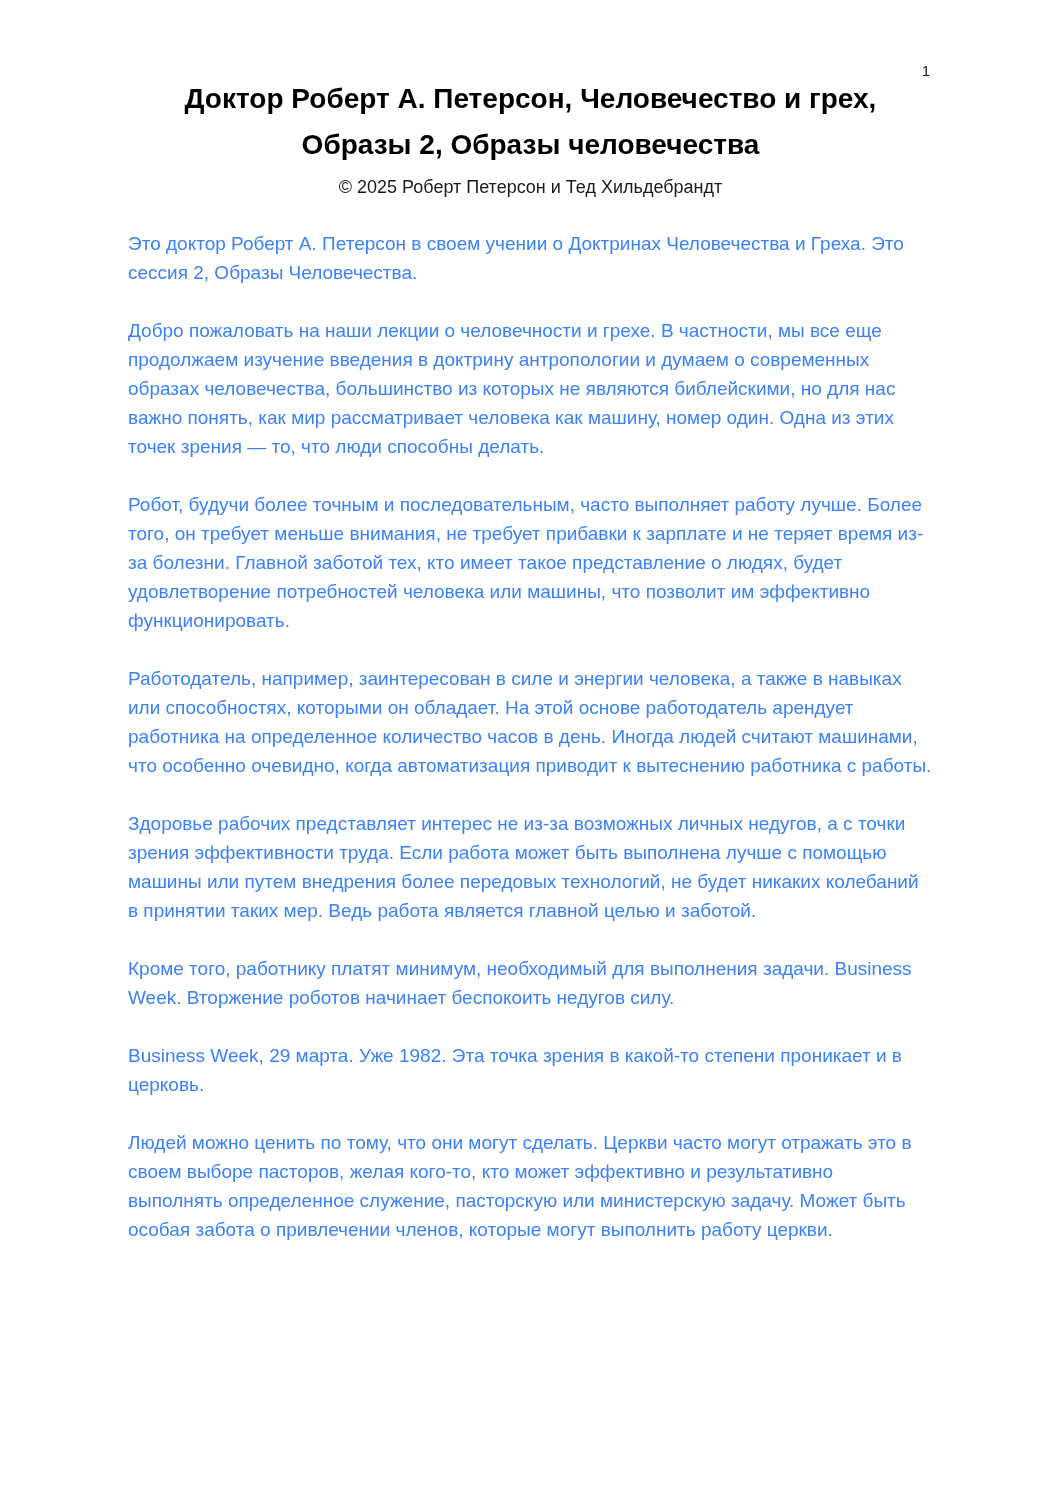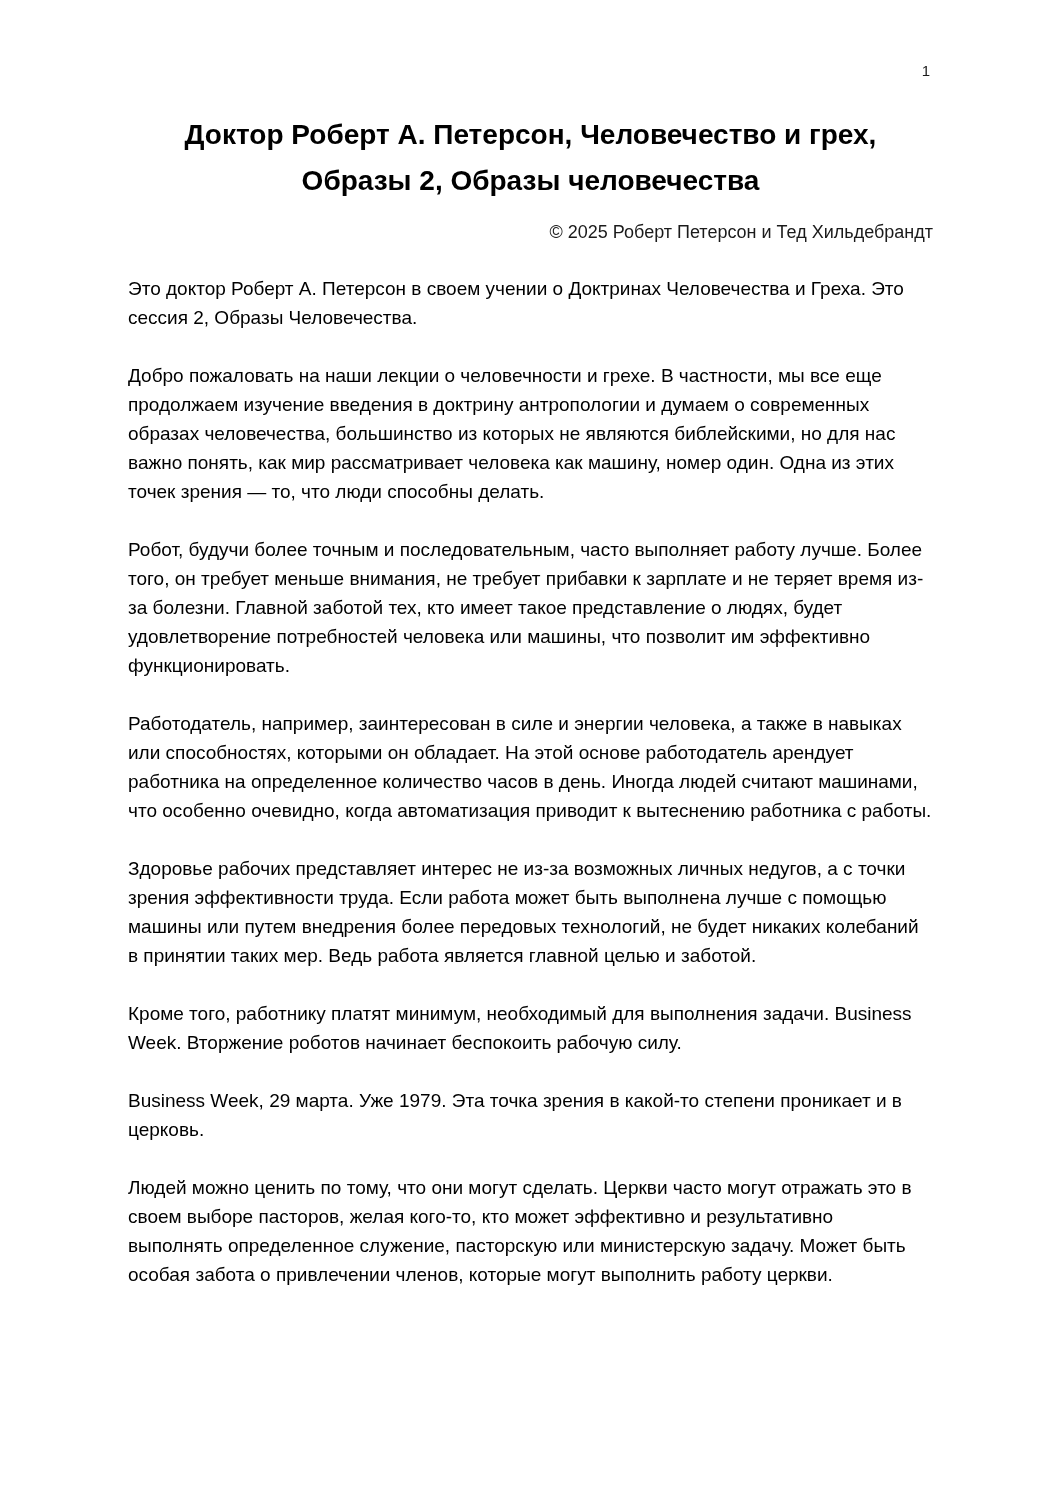--- a/index.html
+++ b/index.html
@@ -19,47 +19,47 @@
     overflow: hidden;
   }
   .page-number {
     position: absolute;
     top: 62px;
     right: 128px;
     font-size: 15px;
     color: #1a1a1a;
   }
   .content {
-    padding: 112px 125px 0 128px;
+    padding: 76px 125px 0 128px;
     box-sizing: border-box;
   }
   .title {
     margin: 0;
     font-size: 28px;
     font-weight: bold;
     text-align: center;
     line-height: 46px;
     color: #000000;
   }
   .copyright {
-    margin-top: 15px;
-    text-align: right;
+    margin-top: 6px;
+    text-align: center;
     font-size: 18px;
     line-height: 26px;
     color: #1a1a1a;
   }
   .body-text {
     margin-top: 20px;
   }
   .body-text p {
     margin: 29px 0;
     font-size: 19px;
     line-height: 29px;
     text-align: left;
-    color: #000000;
+    color: #3b82f6;
   }
 </style>
 </head>
 <body>
 
 <div class="page">
   <div class="page-number">1</div>
 
   <div class="content">
     <h1 class="title">
@@ -68,18 +68,18 @@
     </h1>
 
     <div class="copyright">© 2025 Роберт Петерсон и Тед Хильдебрандт</div>
 
     <div class="body-text">
       <p>Это доктор Роберт А. Петерсон в своем учении о Доктринах Человечества и Греха. Это сессия 2, Образы Человечества.</p>
       <p>Добро пожаловать на наши лекции о человечности и грехе. В частности, мы все еще продолжаем изучение введения в доктрину антропологии и думаем о современных образах человечества, большинство из которых не являются библейскими, но для нас важно понять, как мир рассматривает человека как машину, номер один. Одна из этих точек зрения — то, что люди способны делать.</p>
       <p>Робот, будучи более точным и последовательным, часто выполняет работу лучше. Более того, он требует меньше внимания, не требует прибавки к зарплате и не теряет время из-за болезни. Главной заботой тех, кто имеет такое представление о людях, будет удовлетворение потребностей человека или машины, что позволит им эффективно функционировать.</p>
       <p>Работодатель, например, заинтересован в силе и энергии человека, а также в навыках или способностях, которыми он обладает. На этой основе работодатель арендует работника на определенное количество часов в день. Иногда людей считают машинами, что особенно очевидно, когда автоматизация приводит к вытеснению работника с работы.</p>
       <p>Здоровье рабочих представляет интерес не из-за возможных личных недугов, а с точки зрения эффективности труда. Если работа может быть выполнена лучше с помощью машины или путем внедрения более передовых технологий, не будет никаких колебаний в принятии таких мер. Ведь работа является главной целью и заботой.</p>
-      <p>Кроме того, работнику платят минимум, необходимый для выполнения задачи. Business Week. Вторжение роботов начинает беспокоить рабочую силу.</p>
-      <p>Business Week, 29 марта. Уже 1979. Эта точка зрения в какой-то степени проникает и в церковь.</p>
+      <p>Кроме того, работнику платят минимум, необходимый для выполнения задачи. Business Week. Вторжение роботов начинает беспокоить недугов силу.</p>
+      <p>Business Week, 29 марта. Уже 1982. Эта точка зрения в какой-то степени проникает и в церковь.</p>
       <p>Людей можно ценить по тому, что они могут сделать. Церкви часто могут отражать это в своем выборе пасторов, желая кого-то, кто может эффективно и результативно выполнять определенное служение, пасторскую или министерскую задачу. Может быть особая забота о привлечении членов, которые могут выполнить работу церкви.</p>
     </div>
   </div>
 </div>
 
 </body></html>

